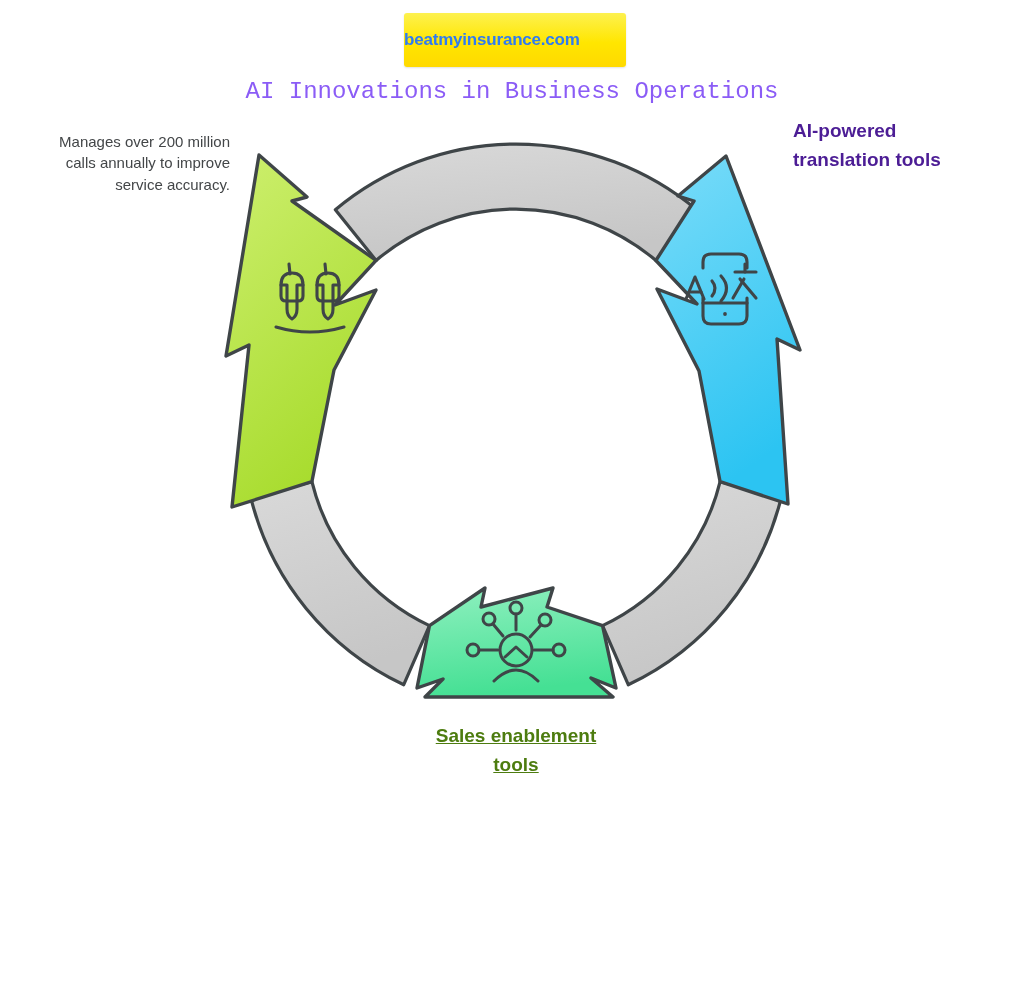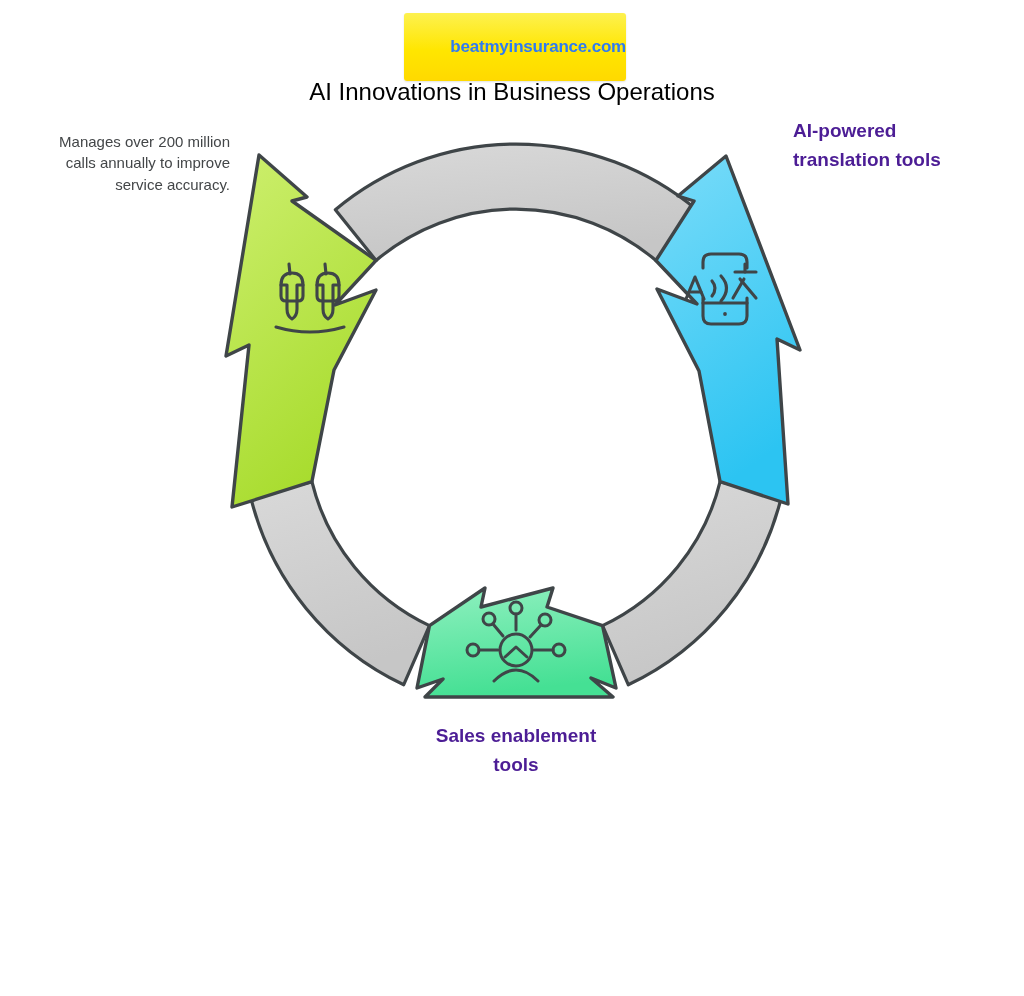--- a/index.html
+++ b/index.html
@@ -14,45 +14,46 @@
     font-family: "Liberation Sans", sans-serif;
     overflow: hidden;
   }
 
   
   #brand-badge {
     position: absolute;
     left: 404px;
     top: 13px;
     width: 222px;
-    height: 68px;
+    height: 54px;
     background: linear-gradient(180deg, #fdf14f 0%, #ffe600 55%, #ffd900 100%);
     border-radius: 3px;
     display: flex;
     align-items: center;
-    justify-content: flex-end;
+    justify-content: flex-start;
     box-shadow: 0 1px 2px rgba(0,0,0,0.12);
   }
   #brand-badge span {
     color: #2f7bf2;
     font-size: 17px;
     font-weight: bold;
     letter-spacing: -0.2px;
   }
 
   
   #page-title {
     position: absolute;
     left: 0;
     top: 78px;
     width: 1024px;
     text-align: center;
     font-size: 24px;
-    color: #000000;
+    color: #8b5cf6;
     font-weight: 400;
+    font-family: Liberation Mono, monospace;
   }
 
   
   #cycle-diagram {
     position: absolute;
     left: 0;
     top: 0;
     width: 1024px;
     height: 996px;
   }
@@ -89,21 +90,21 @@
     text-align: left;
   }
   #block-translation .node-heading { color: #4c1d95; }
 
   #block-sales {
     left: 425px;
     top: 722px;
     width: 182px;
     text-align: center;
   }
-  #block-sales .node-heading { color: #4c1d95; }
+  #block-sales .node-heading { color: #4d7c0f; text-decoration: underline; }
 </style>
 </head>
 <body>
 
 <div id="brand-badge">
   <span>beatmyinsurance.com</span>
 </div>
 
 <div id="page-title">AI Innovations in Business Operations</div>
 

